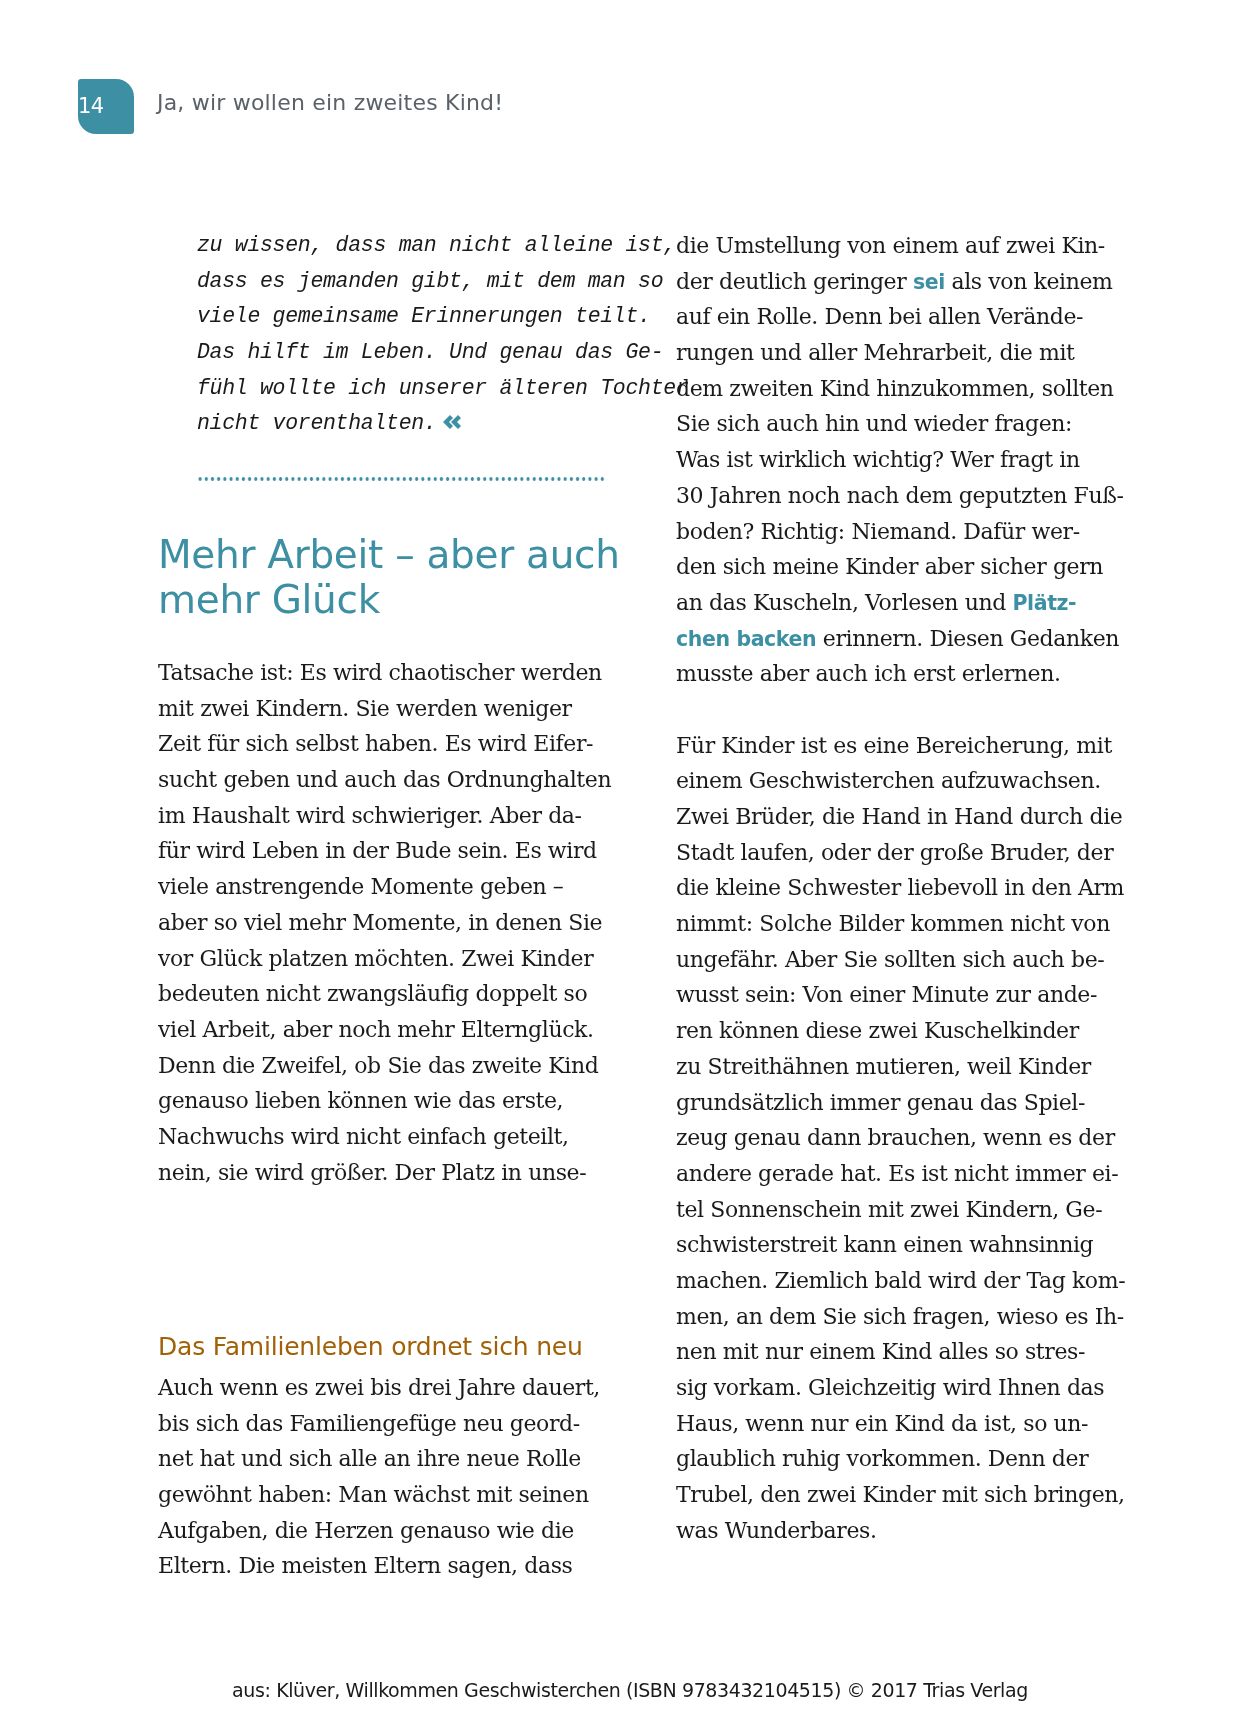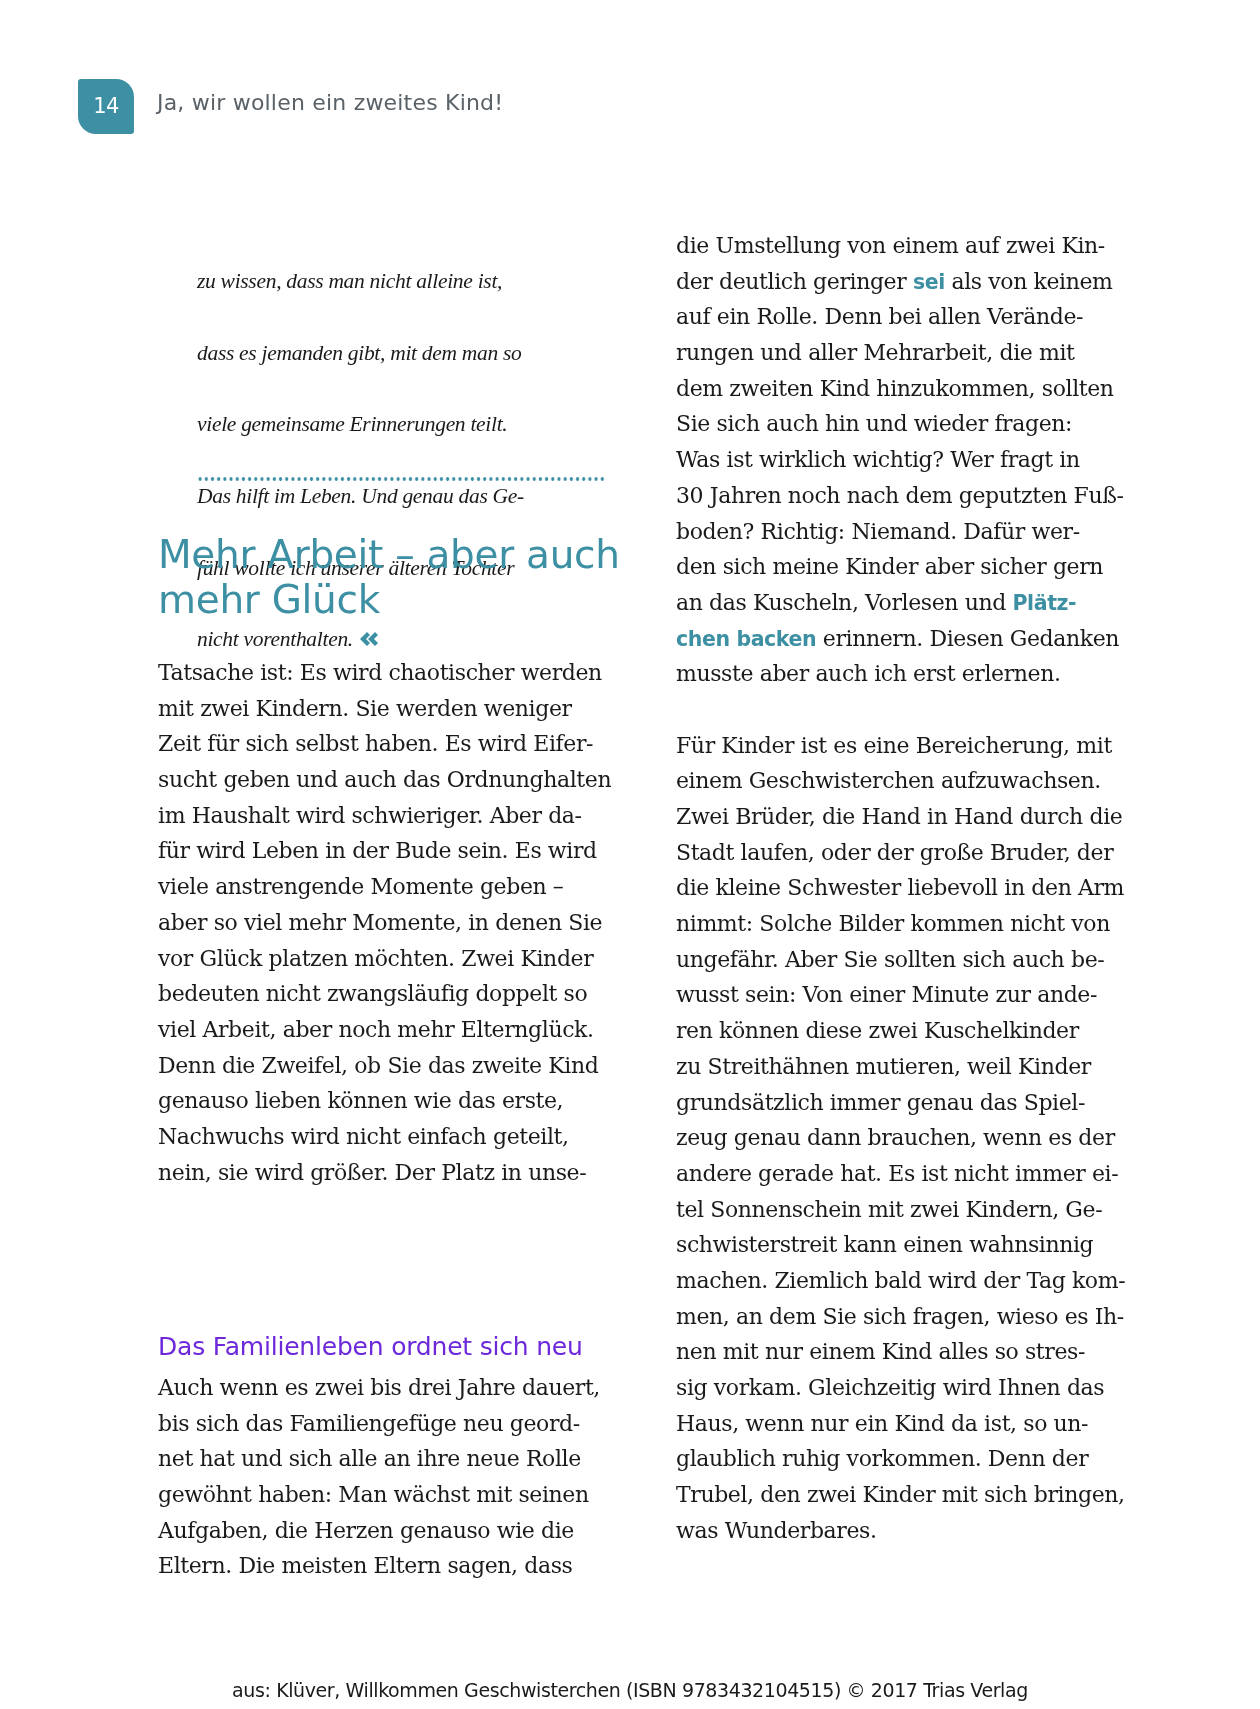--- a/index.html
+++ b/index.html
@@ -24,21 +24,20 @@
       background: #3d8fa3;
       border-radius: 2px 18px 2px 18px;
       border-top-left-radius: 3px;
       border-bottom-right-radius: 3px;
       border-top-right-radius: 18px;
       border-bottom-left-radius: 18px;
       color: #ffffff;
       font-family: "DejaVu Sans", "Liberation Sans", sans-serif;
       font-size: 21px;
       line-height: 55px;
-      text-align: center;
       letter-spacing: -0.5px;
     }
     .running-head {
       position: absolute;
       left: 157px;
       top: 90px;
       font-family: "DejaVu Sans", "Liberation Sans", sans-serif;
       font-size: 22px;
       color: #5a6268;
       letter-spacing: 0.2px;
@@ -53,24 +52,23 @@
       line-height: 35.7px;
       font-size: 22.5px;
     }
     .quote-col {
       left: 197px;
       top: 228px;
       width: 420px;
     }
     .quote-col .line {
       font-style: italic;
-      font-family: Liberation Serif, serif;
+      font-family: Liberation Mono, monospace;
       font-size: 21.5px;
       letter-spacing: -0.3px;
-      margin-top: 36px;
     }
     .end-mark {
       display: inline-block;
       width: 24px;
       height: 18px;
       vertical-align: -2px;
       margin-left: 4px;
     }
     .divider {
       position: absolute;
@@ -107,21 +105,21 @@
       letter-spacing: -0.4px;
       font-size: 22px;
     }
     .h3 {
       position: absolute;
       left: 158px;
       top: 1329px;
       font-family: "DejaVu Sans", "Liberation Sans", sans-serif;
       font-size: 25px;
       line-height: 36px;
-      color: #6d28d9;
+      color: #a16207;
       letter-spacing: -0.2px;
       white-space: nowrap;
     }
     .left-body-2 {
       left: 158px;
       top: 1370px;
       width: 460px;
     }
     .right-col {
       left: 676px;

